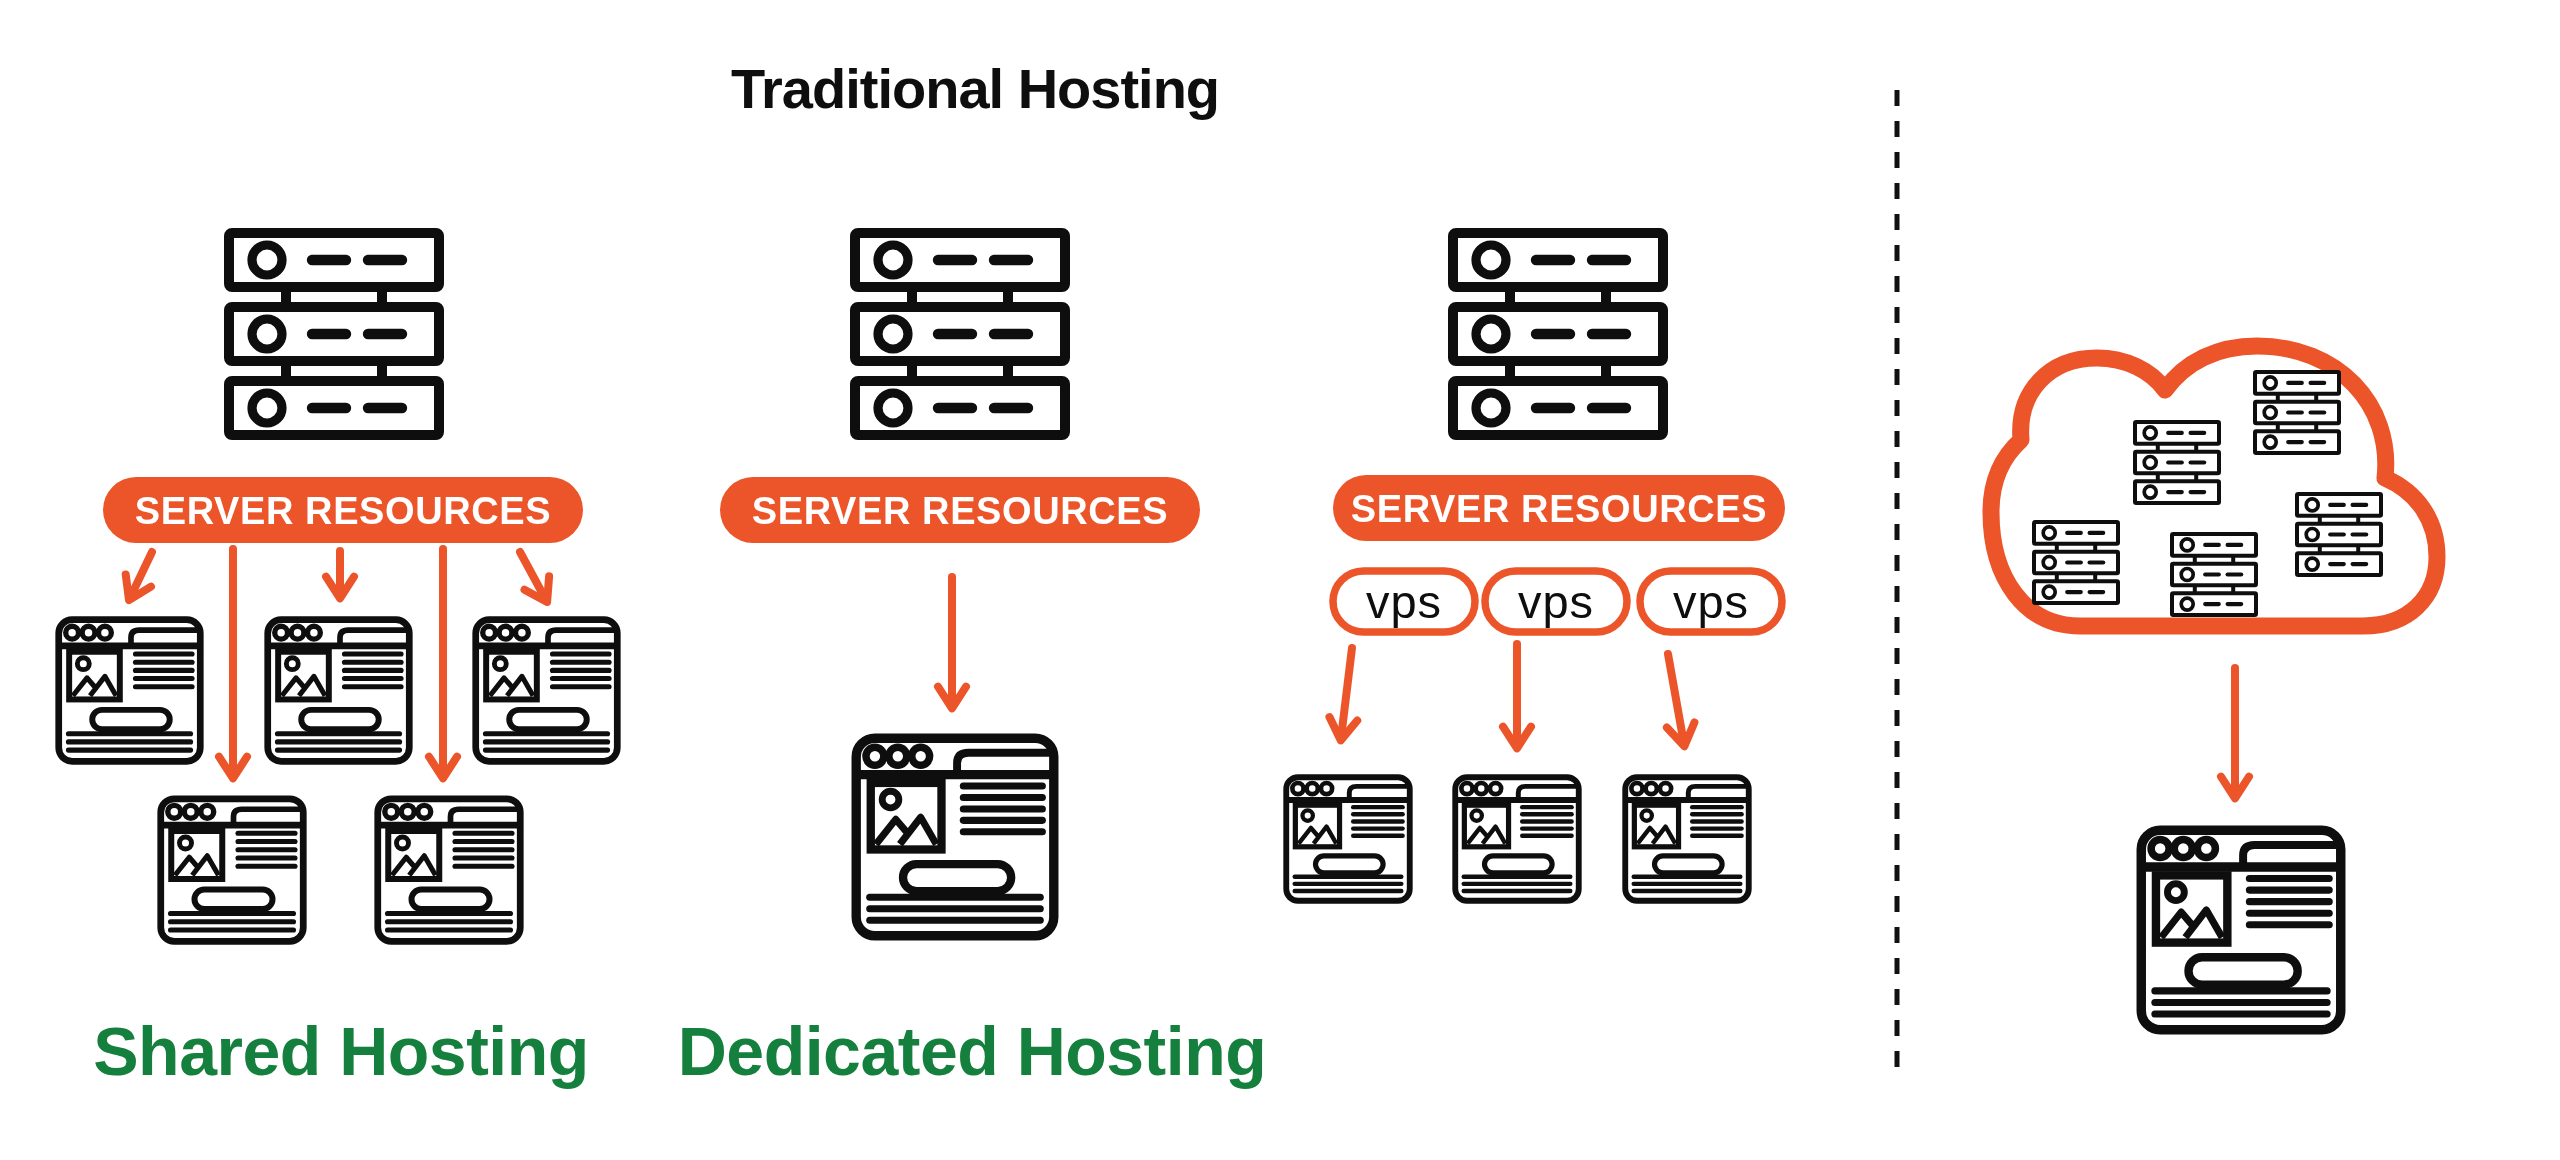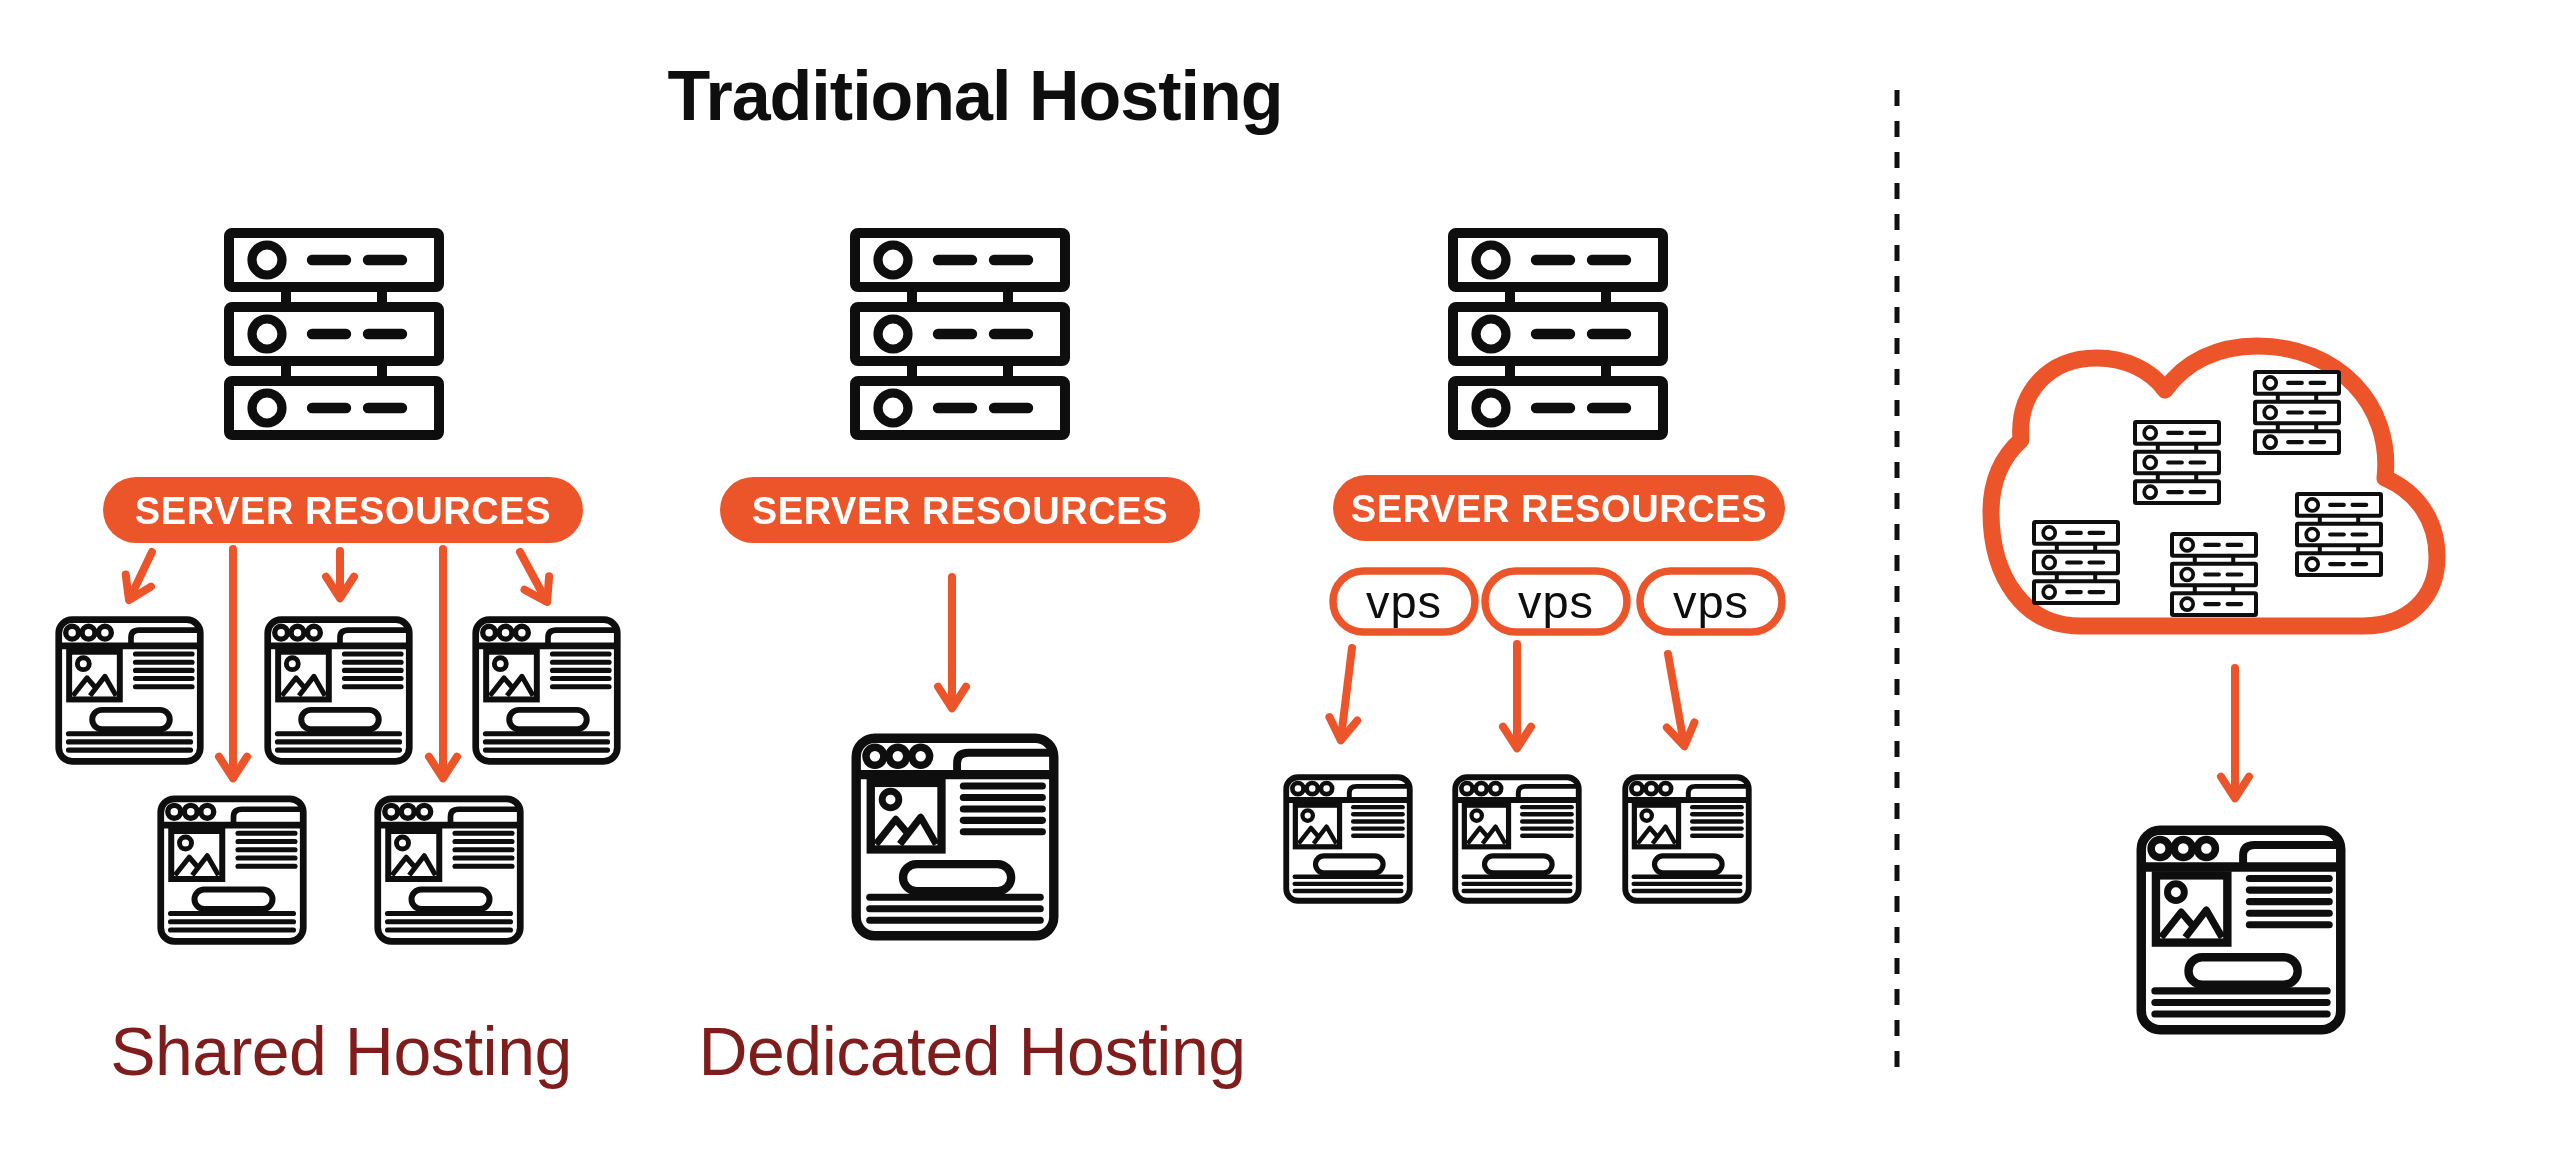--- a/index.html
+++ b/index.html
@@ -11,24 +11,24 @@
   .pill{fill:#ec552a;}
   .pill-text{fill:#ffffff;font-weight:700;font-size:38px;letter-spacing:.6px;text-anchor:middle;}
   .vps-pill{fill:#ffffff;stroke:#ec552a;stroke-width:7.5px;}
   .vps-text{fill:#0e0e0e;font-size:47px;font-weight:400;text-anchor:middle;letter-spacing:1px;}
   .arrow{stroke:#ec552a;stroke-width:8px;stroke-linecap:round;fill:none;}
   .divider{stroke:#111111;stroke-width:5px;stroke-dasharray:16 15;}
   .cloud{fill:#ffffff;stroke:#ec552a;stroke-width:17px;stroke-linejoin:round;stroke-linecap:round;}
 
   .title{position:absolute;transform:translateX(-50%);font-weight:700;
          letter-spacing:-1px;white-space:nowrap;color:#0e0e0e;}
-  .title-trad{left:975px;top:56px;font-size:70px;}
+  .title-trad{left:975px;top:56px;font-size:56px;}
   .title-cloud{left:2216px;top:38px;font-size:78px;text-align:center;line-height:1.04;}
   .col-label{position:absolute;top:1012px;transform:translateX(-50%);
-             font-size:68px;font-weight:400;letter-spacing:-.5px;white-space:nowrap;color:#7f1d1d;}
+             font-size:68px;font-weight:700;letter-spacing:-.5px;white-space:nowrap;color:#15803d;}
   .l-shared{left:341px;}
   .l-dedicated{left:960px;margin-left:12px;}
   .l-vps{left:1563px;}
 </style>
 </head>
 <body>
 
 <div class="canvas">
 
   <svg class="art" viewBox="0 0 2560 1160">

